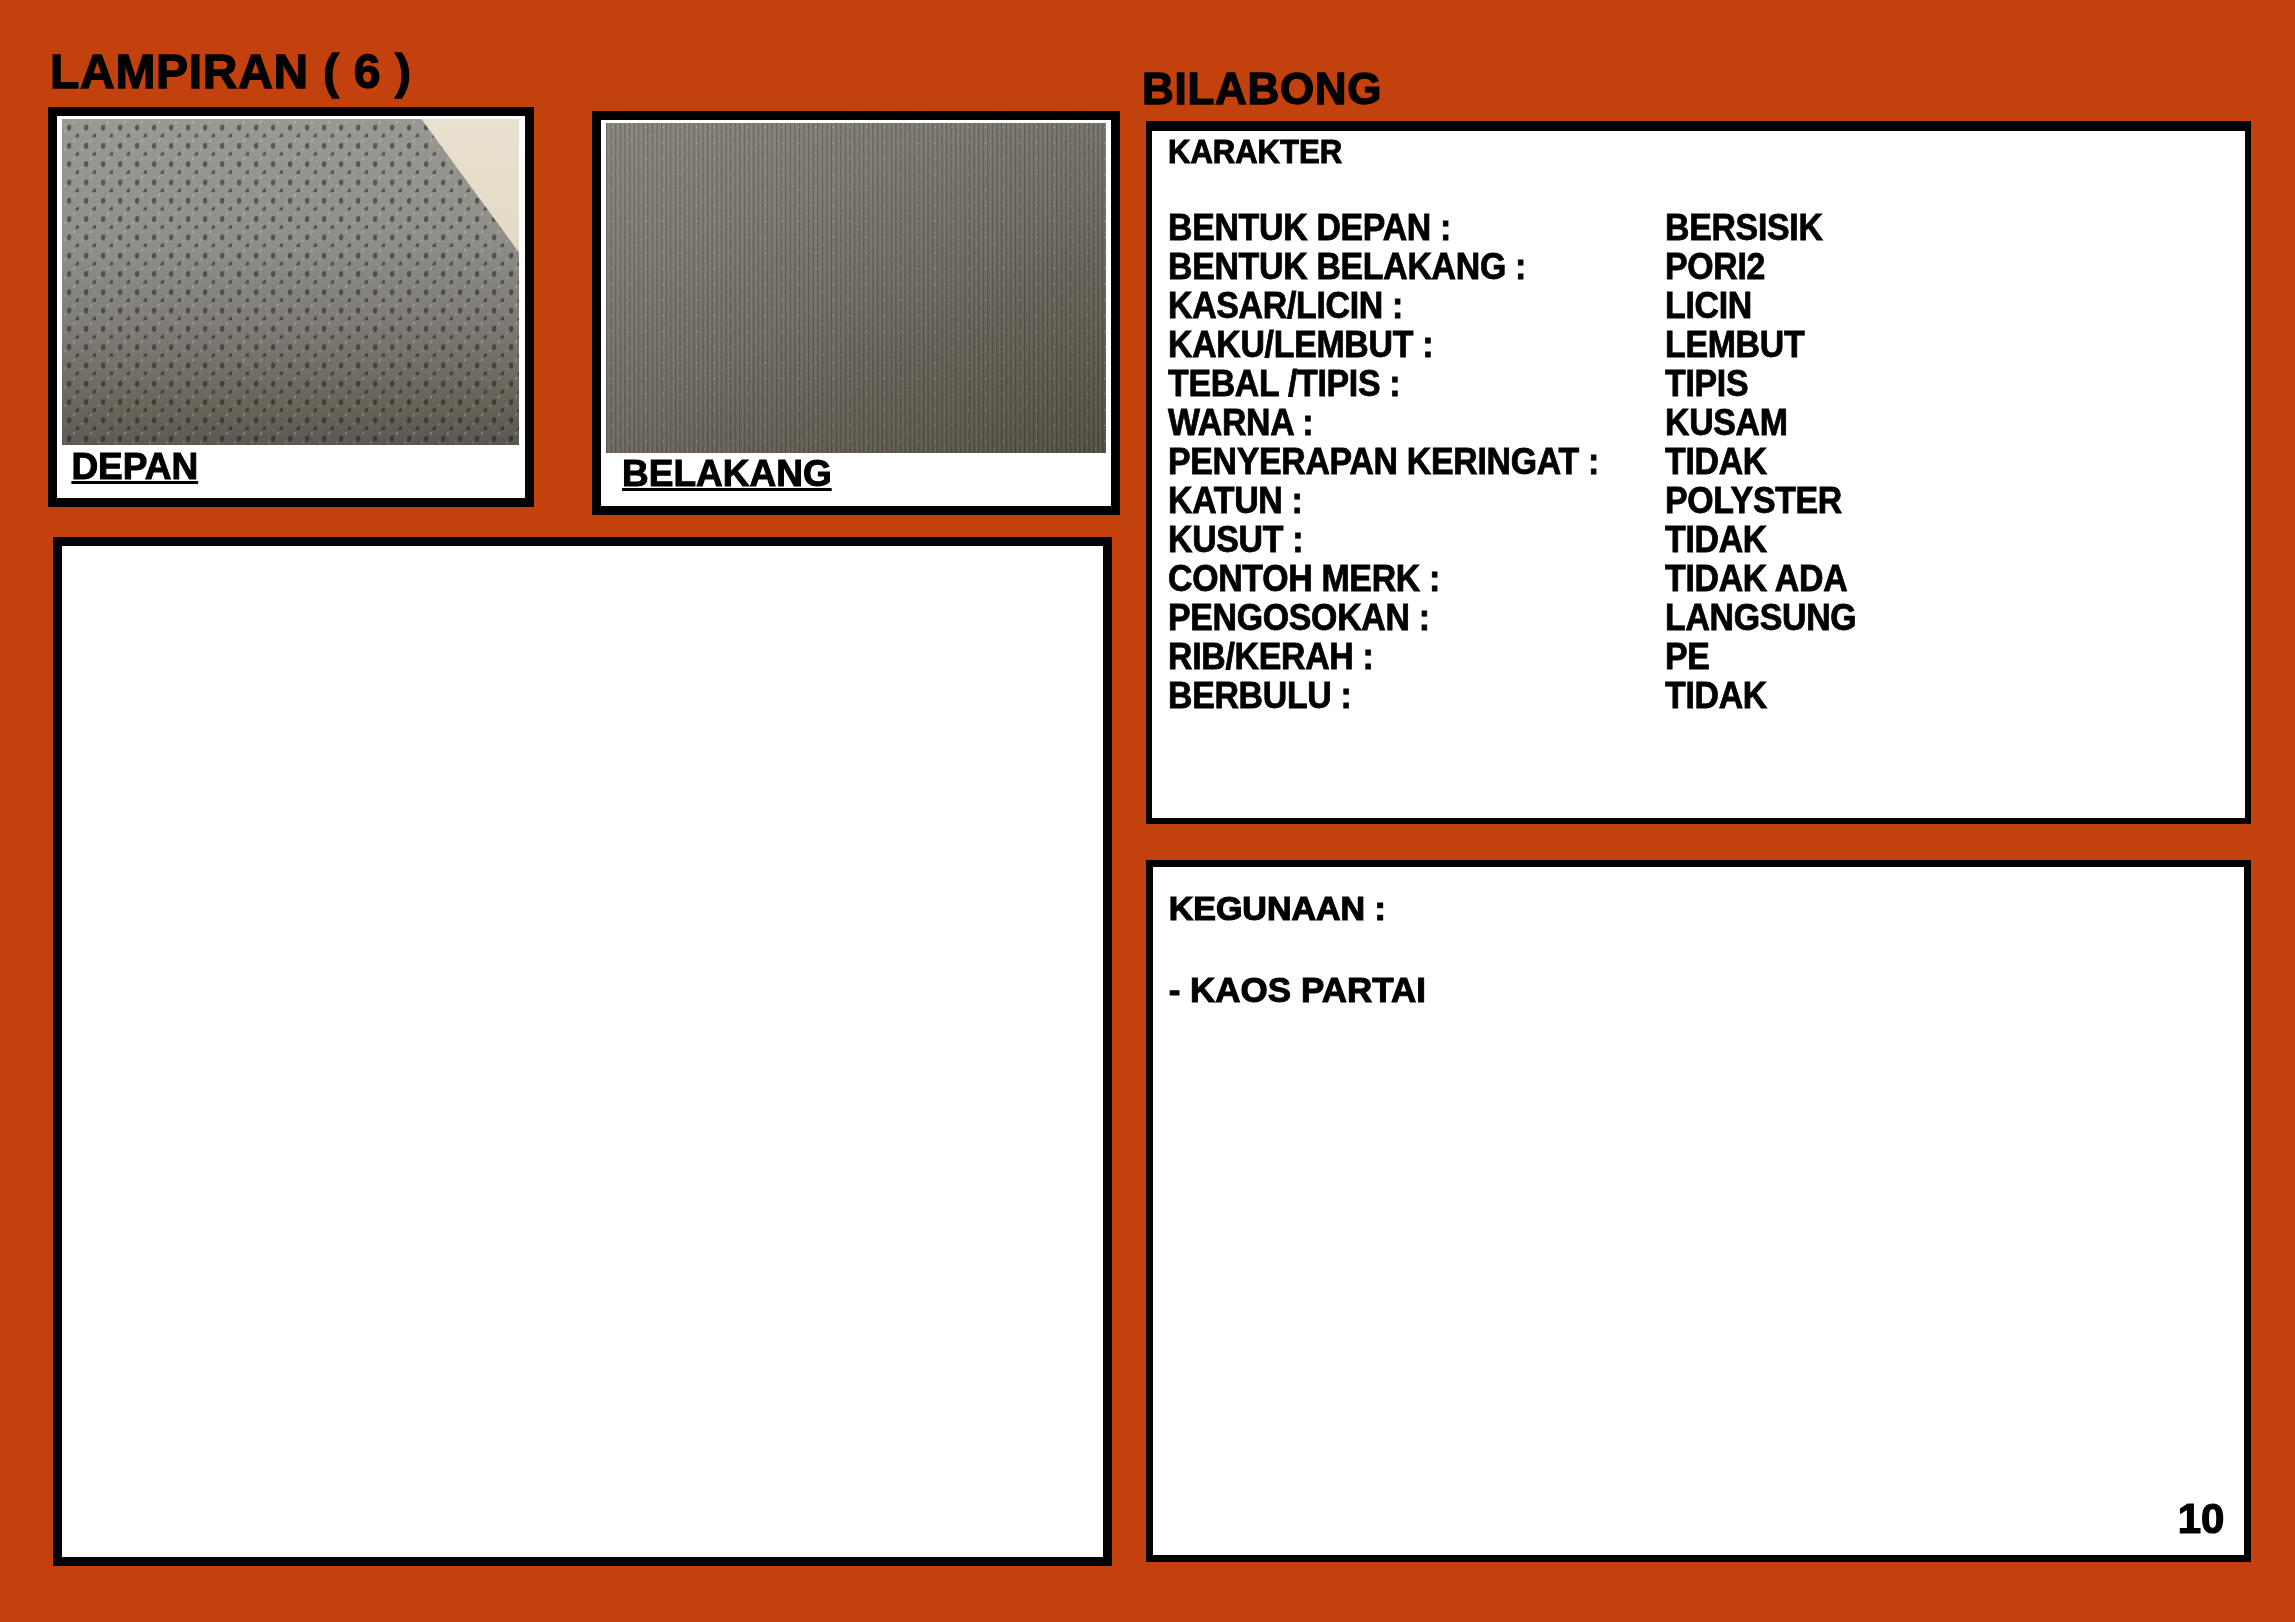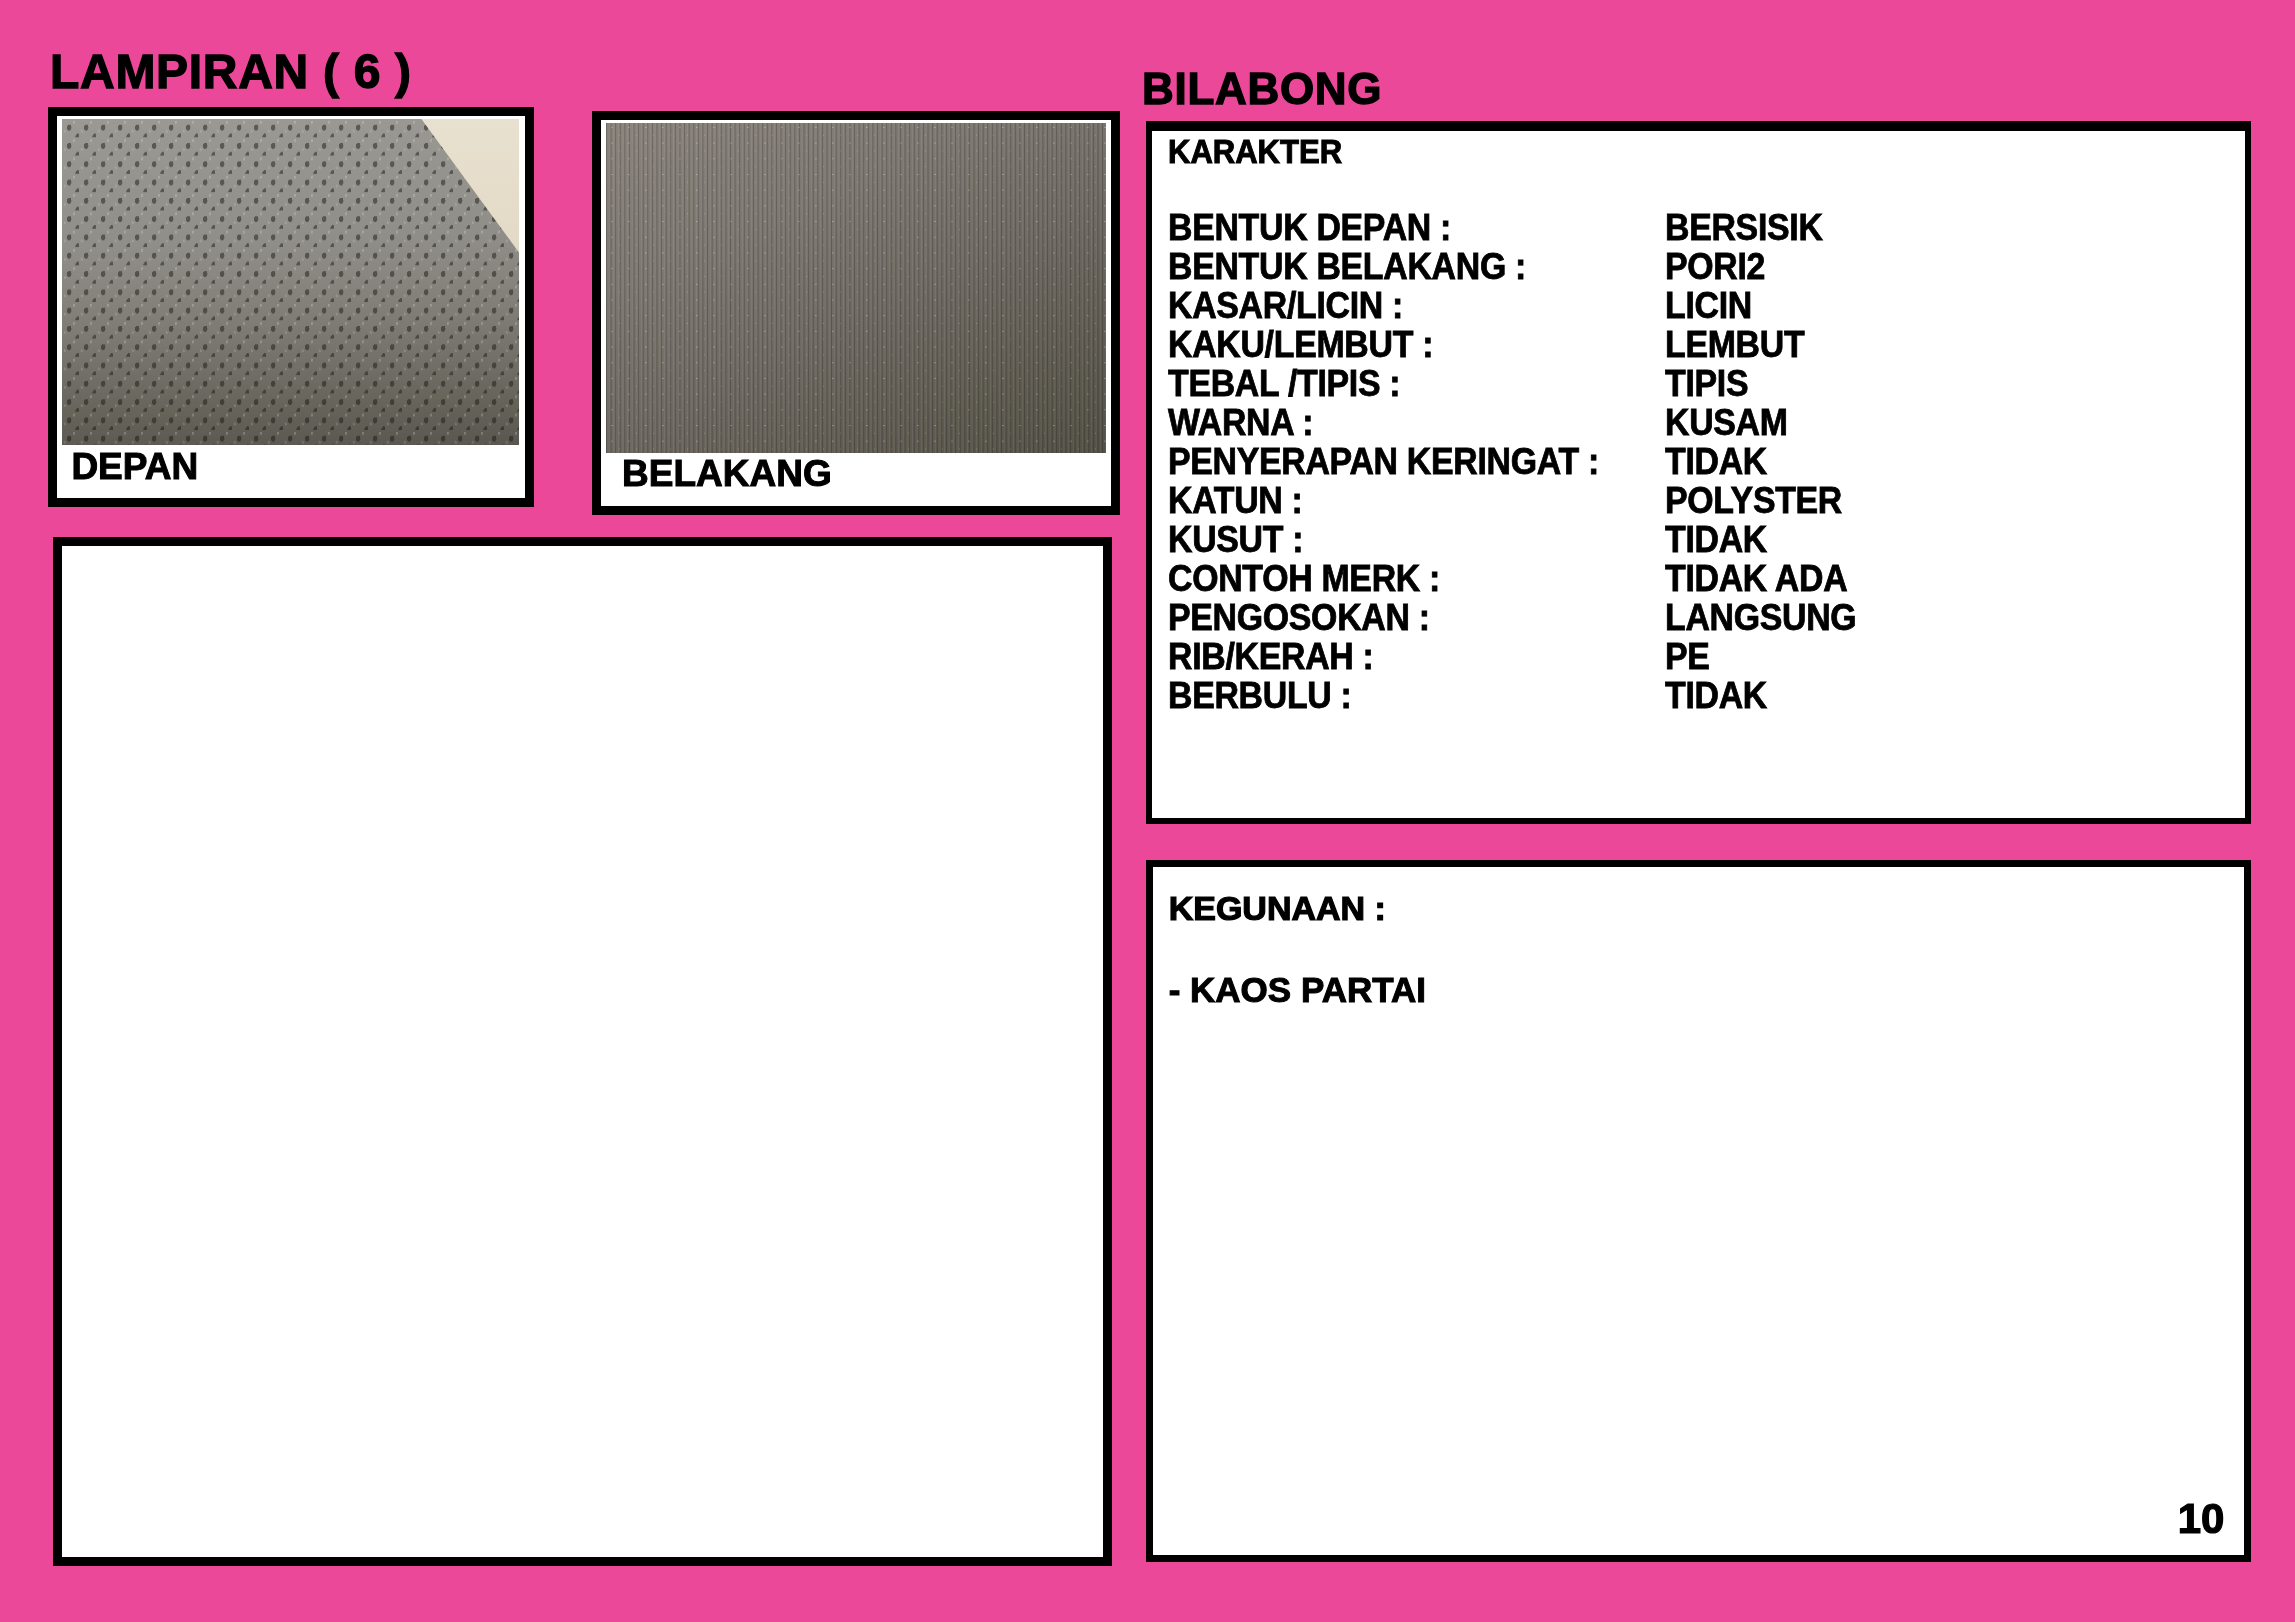--- a/index.html
+++ b/index.html
@@ -5,21 +5,21 @@
   html, body {
     margin: 0;
     padding: 0;
     background: #ffffff;
     font-family: "Liberation Sans", sans-serif;
   }
   .page {
     position: relative;
     width: 2295px;
     height: 1623px;
-    background: #ec4899;
+    background: #c2410c;
     overflow: hidden;
     color: #000;
   }
 
   
   .heavy {
     font-weight: 700;
     -webkit-text-stroke: 1.3px #000;
     letter-spacing: 0.7px;
     white-space: nowrap;
@@ -98,20 +98,21 @@
       linear-gradient(155deg, #89837b 0%, #7d7870 30%, #6f6a62 55%, #5f5b51 80%, #525045 100%);
     background-size: 4.6px 100%, 17px 15.7px, 17px 15.7px, 100% 100%;
   }
   .photo-label {
     position: absolute;
     font-weight: 700;
     -webkit-text-stroke: 1px #000;
     font-size: 37px;
     line-height: 42px;
     white-space: nowrap;
+    text-decoration: underline;
   }
   .label-depan  { left: 14.4px; top: 330px; }
   .label-belakang { left: 21px; top: 333px; }
 
   
   .big-box {
     position: absolute;
     left: 53px;
     top: 537px;
     width: 1059px;

